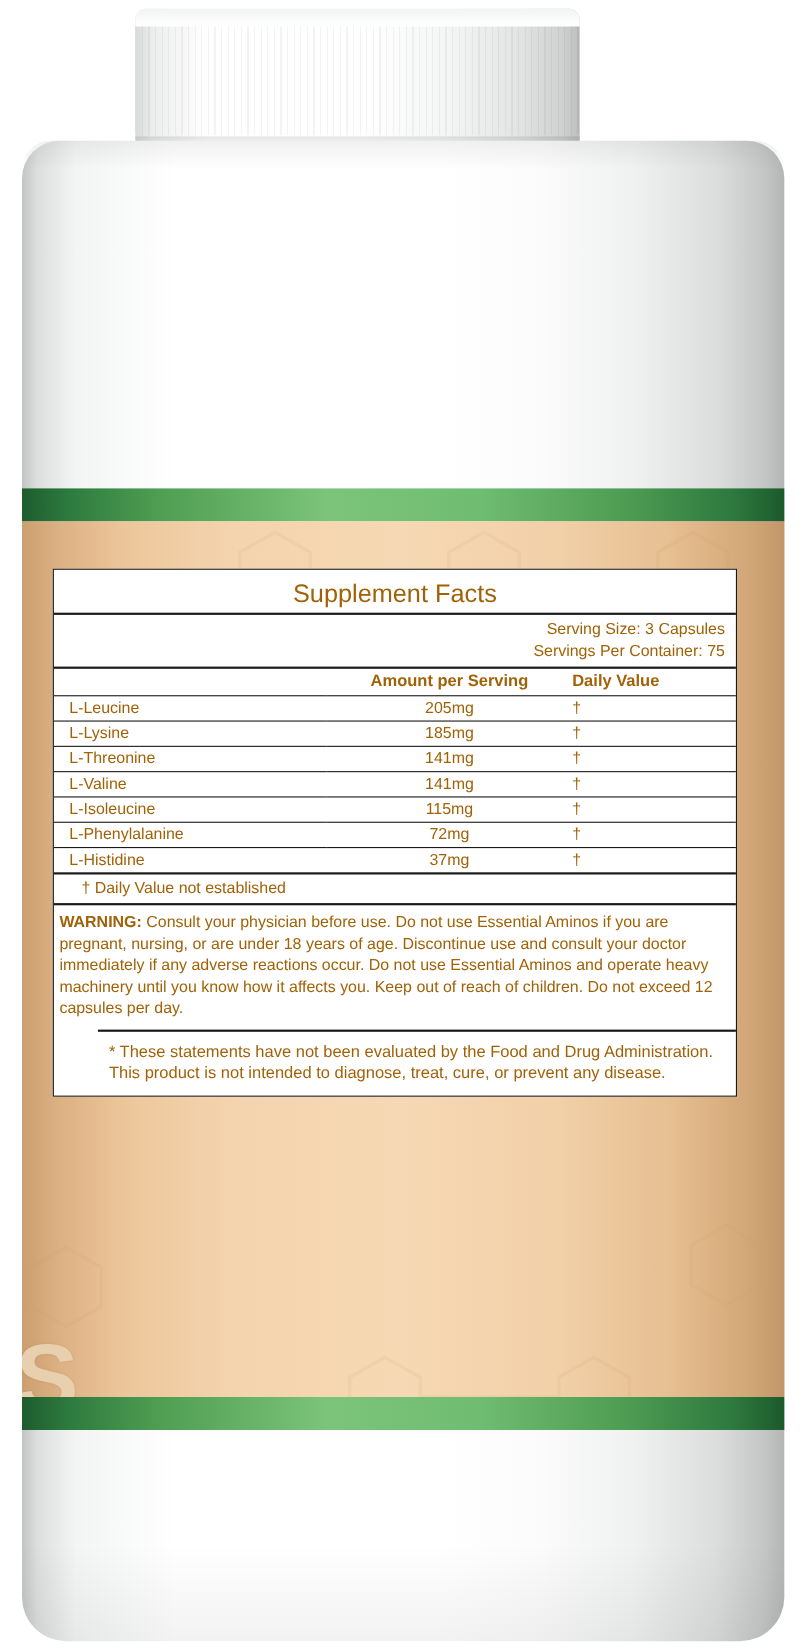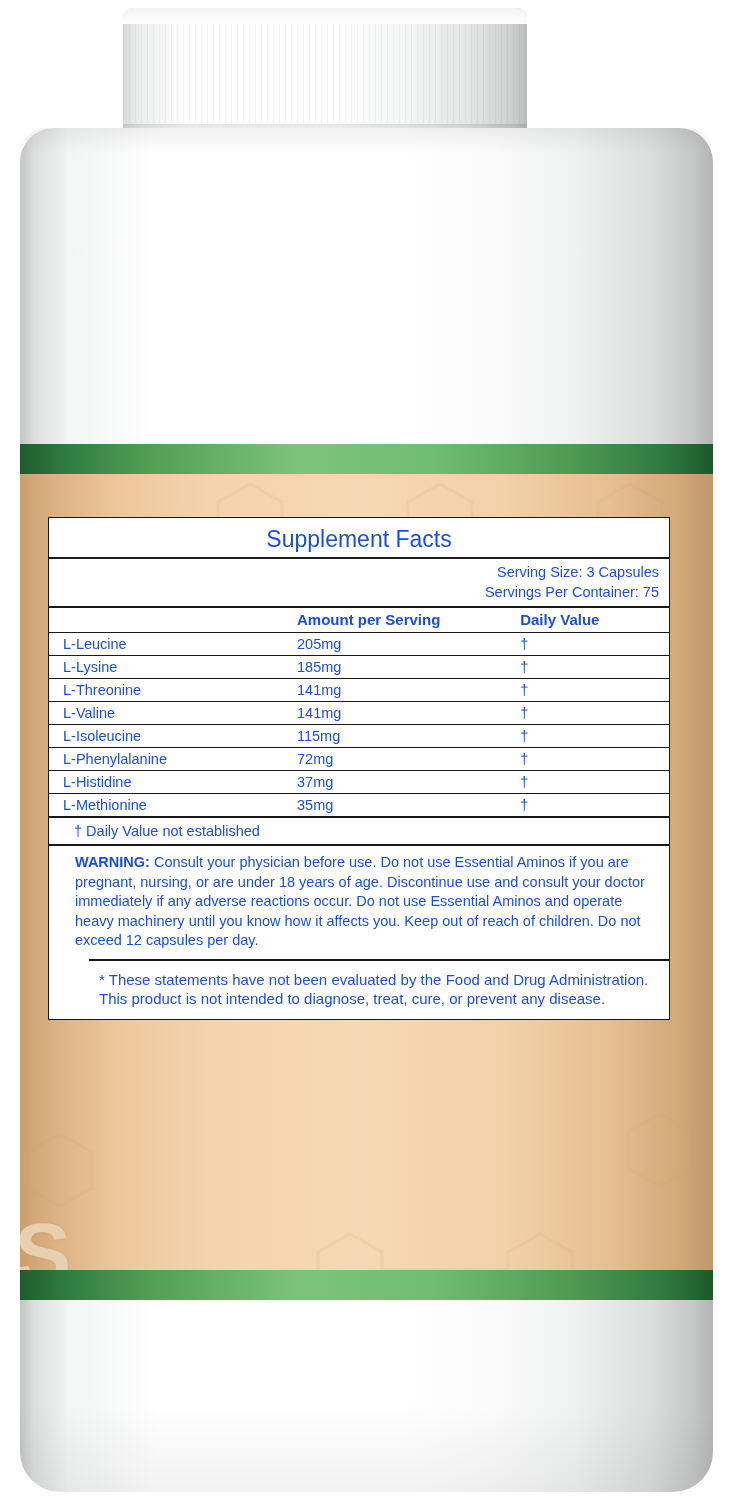--- a/index.html
+++ b/index.html
@@ -144,21 +144,21 @@
   
   .facts {
     position: absolute;
     left: 28px;
     top: 43px;
     width: 622px;
     background: #ffffff;
     border: 1px solid #1a1a1a;
     box-sizing: border-box;
     padding: 0;
-    color: #1d4ed8;
+    color: #a16207;
   }
   .facts-title {
     text-align: center;
     font-size: 23px;
     padding: 8px 0 4px 0;
     font-weight: normal;
   }
   .serving-line {
     font-size: 14.5px;
     padding: 0 10px;
@@ -178,21 +178,21 @@
     font-weight: normal;
   }
   table.facts-table th.c-name,
   table.facts-table td.c-name {
     text-align: left;
     padding-left: 14px;
     width: 40%;
   }
   table.facts-table th.c-amt,
   table.facts-table td.c-amt {
-    text-align: left;
+    text-align: center;
     width: 36%;
   }
   table.facts-table th.c-dv,
   table.facts-table td.c-dv {
     text-align: left;
     width: 24%;
   }
   table.facts-table thead th {
     font-weight: bold;
     font-size: 15px;
@@ -212,21 +212,21 @@
     border-top: 2px solid #1a1a1a;
   }
   .other-ing {
     font-size: 15px;
     padding: 6px 10px 7px 10px;
     border-top: 1px solid #1a1a1a;
   }
   .warning {
     font-size: 14.5px;
     line-height: 1.35;
-    padding: 7px 10px 8px 26px;
+    padding: 7px 10px 8px 5px;
     border-top: 2px solid #1a1a1a;
   }
   .warning b { font-weight: bold; }
   .disclaimer {
     font-size: 15px;
     line-height: 1.3;
     padding: 9px 10px 10px 10px;
     border-top: 2px solid #1a1a1a;
     margin-left: 40px;
   }
@@ -328,25 +328,20 @@
           <tr>
             <td class="c-name">L-Phenylalanine</td>
             <td class="c-amt">72mg</td>
             <td class="c-dv">†</td>
           </tr>
           <tr>
             <td class="c-name">L-Histidine</td>
             <td class="c-amt">37mg</td>
             <td class="c-dv">†</td>
           </tr>
-          <tr>
-            <td class="c-name">L-Methionine</td>
-            <td class="c-amt">35mg</td>
-            <td class="c-dv">†</td>
-          </tr>
         </tbody>
       </table>
 
       <div class="dv-note">† Daily Value not established</div>
 
 
       <div class="warning">
         <b>WARNING:</b><span> Consult your physician before use. Do not use Essential Aminos if you are pregnant, nursing, or are under 18 years of age. Discontinue use and consult your doctor immediately if any adverse reactions occur. Do not use Essential Aminos and operate heavy machinery until you know how it affects you. Keep out of reach of children. Do not exceed 12 capsules per day.</span>
       </div>
 

